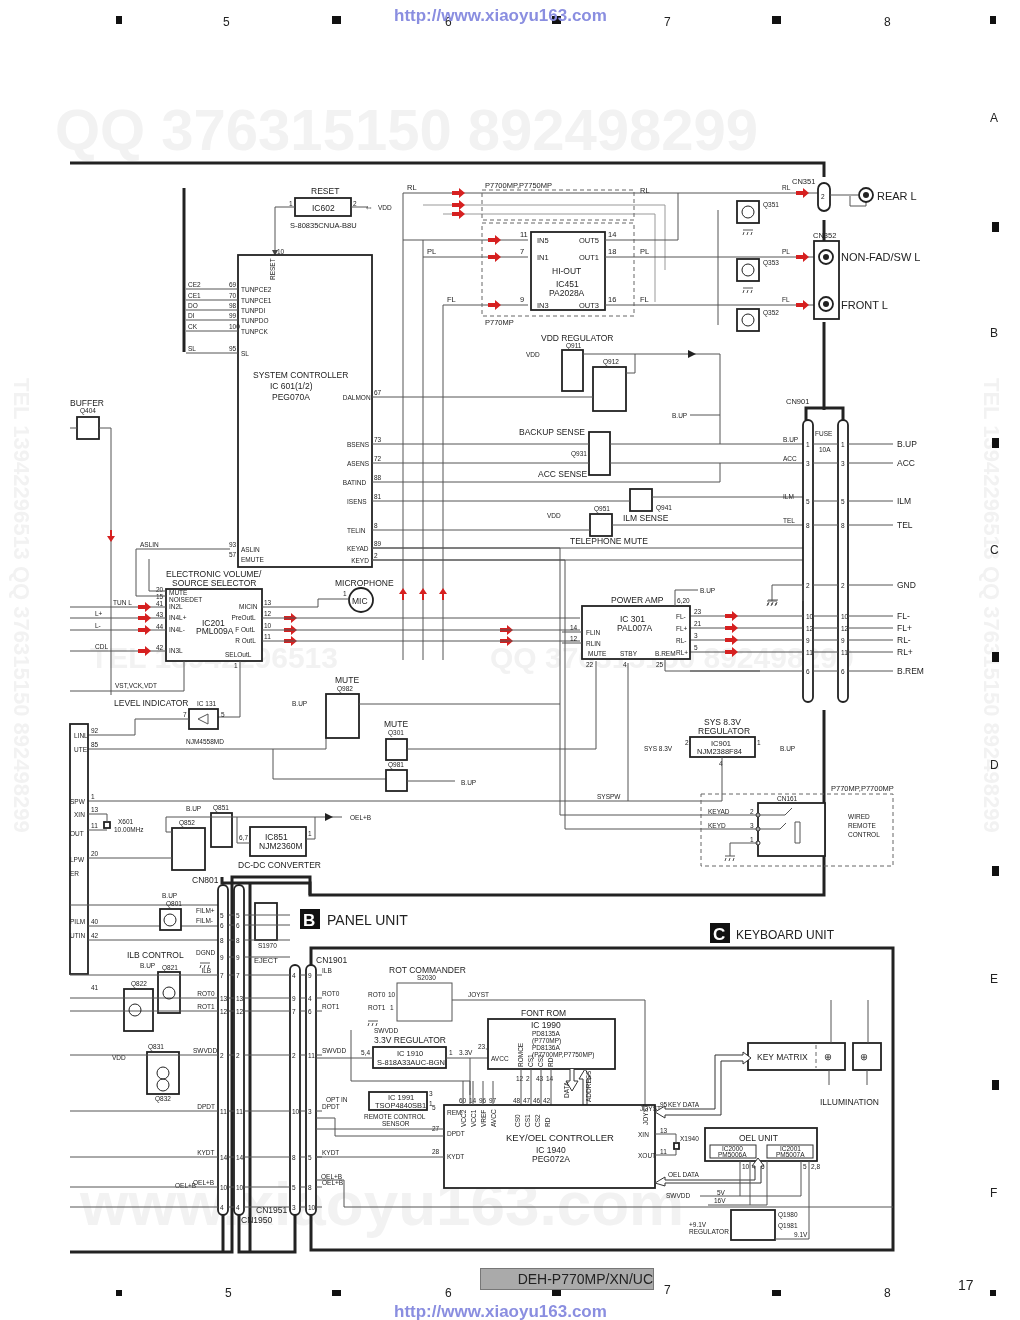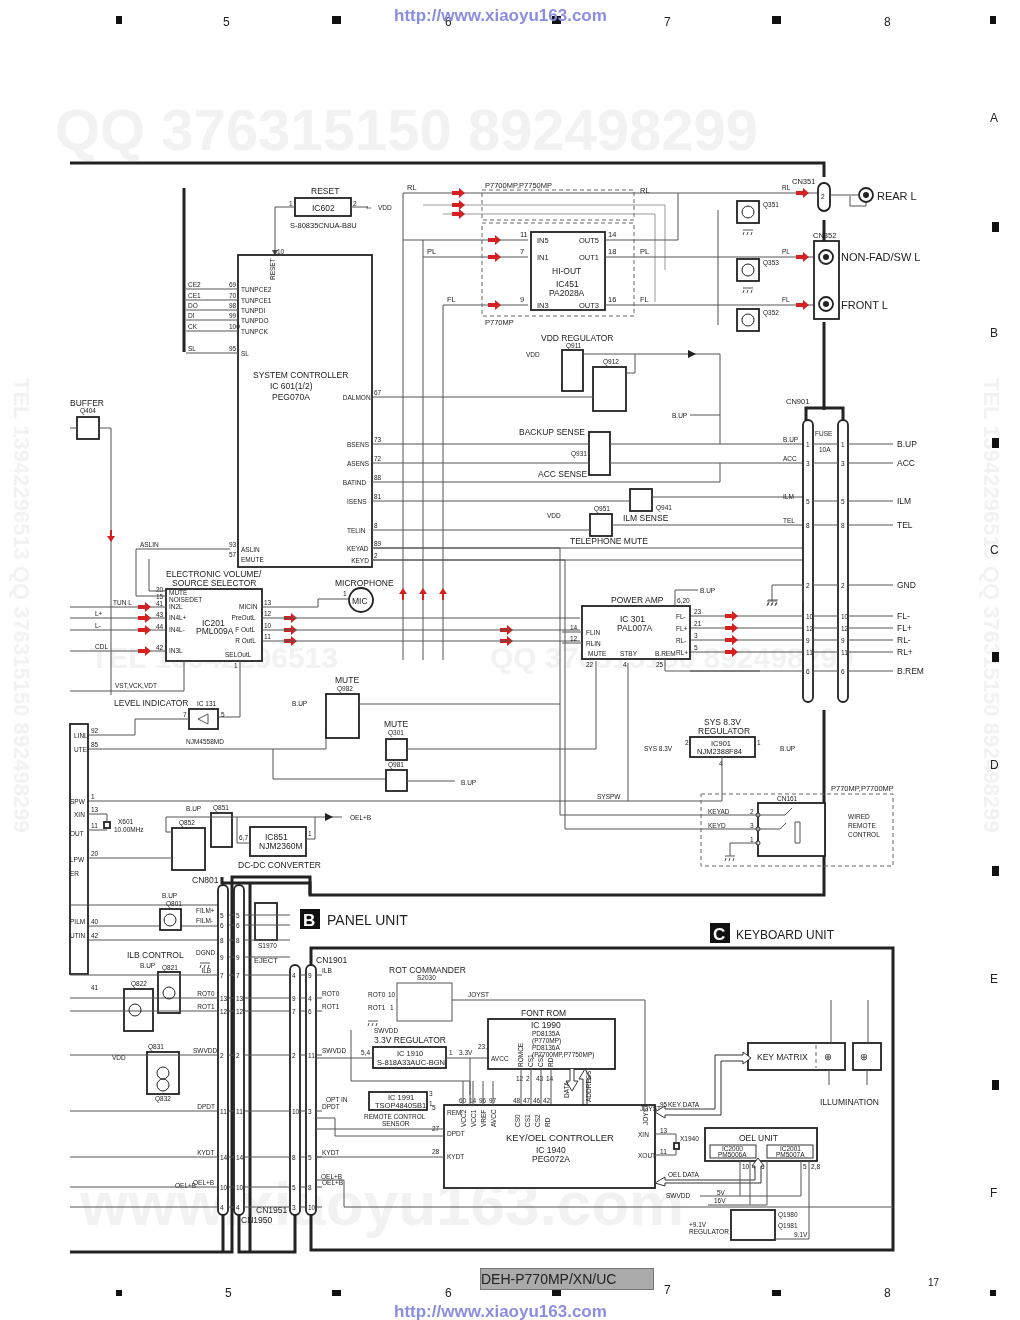--- a/index.html
+++ b/index.html
@@ -7,22 +7,22 @@
   svg{position:absolute;left:0;top:0;}
   .t{font-family:"Liberation Sans",sans-serif;fill:#222;}
   .s6{font-size:6.5px;} .s7{font-size:7.5px;} .s8{font-size:8.5px;} .s9{font-size:9.5px;} .s11{font-size:11px;} .s12{font-size:12px;} .s14{font-size:14px;}
   .w{stroke:#555;stroke-width:1;fill:none;}
   .wg{stroke:#999;stroke-width:1;fill:none;}
   .bx{stroke:#222;stroke-width:1.8;fill:#fff;}
   .thick{stroke:#222;stroke-width:3;fill:none;}
   .dash{stroke:#666;stroke-width:1;fill:none;stroke-dasharray:4 3;}
   .wm{font-family:"Liberation Sans",sans-serif;font-weight:bold;fill:#f2f2f2;}
   .url{position:absolute;font-size:17px;color:#8a8ee0;font-family:"Liberation Sans",sans-serif;font-weight:bold;}
-  .model{position:absolute;left:480px;top:1268px;width:172px;height:20px;background:#aaa;border:1px solid #777;text-align:left;font-size:14px;line-height:20px;}
-  .pg{position:absolute;left:928px;top:1277px;font-size:10px;text-align:center;}
+  .model{position:absolute;left:480px;top:1268px;width:172px;height:20px;background:#aaa;border:1px solid #777;text-align:right;font-size:14px;line-height:20px;}
+  .pg{position:absolute;left:958px;top:1277px;font-size:14px;text-align:center;}
   .grid{position:absolute;font-size:12px;}
   .mk{position:absolute;background:#111;}
 </style>
 </head>
 <body>
 
 <svg width="1020" height="1320">
   <text class="wm" x="55" y="150" font-size="58">QQ 376315150    892498299</text>
   <text class="wm" x="90" y="668" font-size="30">TEL 13942296513</text>
   <text class="wm" x="490" y="668" font-size="30">QQ 376315150  892498299</text>

